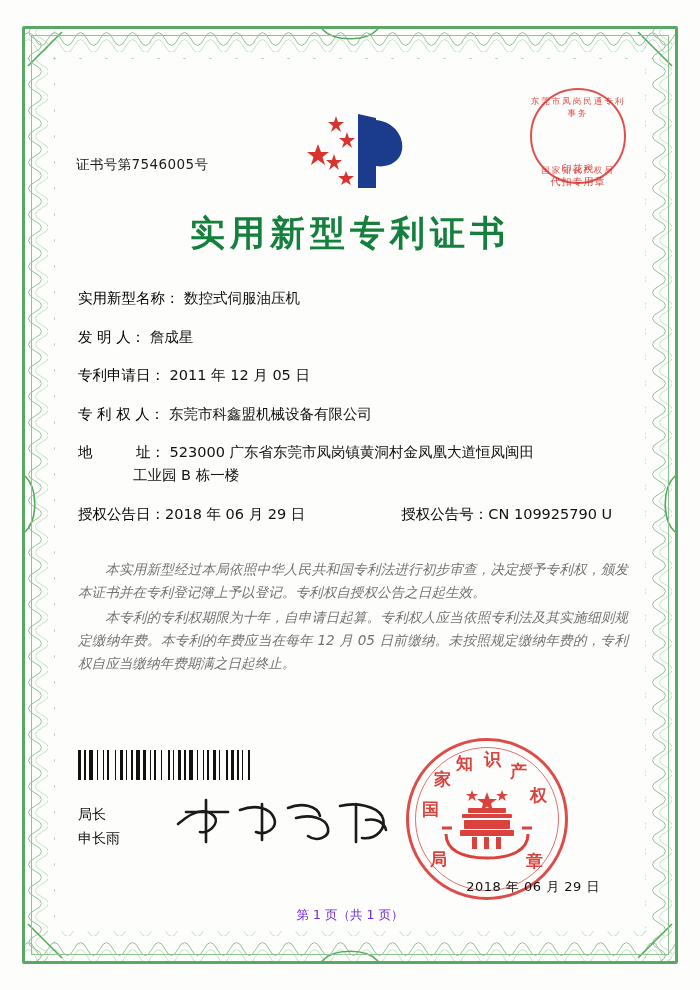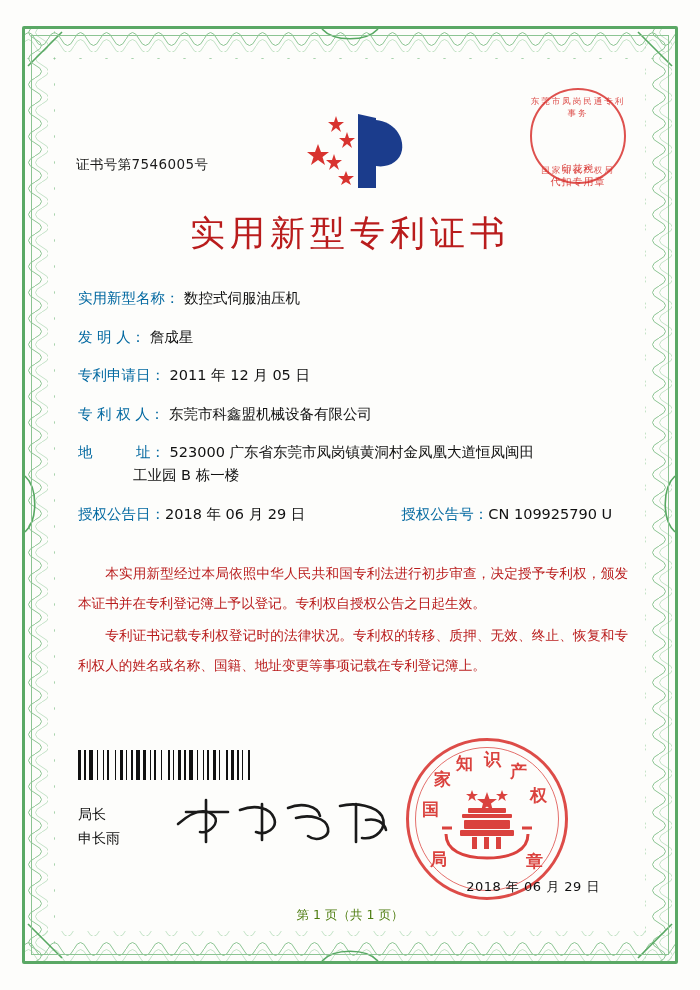--- a/index.html
+++ b/index.html
@@ -122,41 +122,41 @@
   }
 
   .doc-title {
     position: absolute;
     left: 0;
     right: 0;
     top: 150px;
     text-align: center;
     font-family: "DejaVu Serif", "Liberation Serif", serif;
     font-size: 35px;
-    font-weight: normal;
+    font-weight: bold;
     letter-spacing: 5px;
-    color: #b91c1c;
+    color: #15803d;
   }
 
   .fields {
     position: absolute;
     left: 18px;
     right: 10px;
     top: 228px;
     font-size: 14.5px;
     color: #111;
   }
   .field-row {
     margin-bottom: 18.5px;
     line-height: 20px;
     white-space: nowrap;
   }
   .f-label {
     display: inline-block;
-    color: #0369a1;
+    color: #000000;
   }
   .f-value {
     display: inline-block;
     color: #111;
   }
   .field-row.addr {
     white-space: normal;
   }
   .addr-second {
     display: block;
@@ -170,23 +170,24 @@
   .two-col .col2 {
     margin-left: 96px;
   }
 
   .paragraphs {
     position: absolute;
     left: 18px;
     right: 12px;
     top: 498px;
     font-size: 13.6px;
-    line-height: 30px;
-    color: #b91c1c;
+    line-height: 23px;
+    color: #737373;
     text-align: justify;
+    font-style: italic;
   }
   .paragraphs p {
     margin: 0 0 2px 0;
     text-indent: 2em;
   }
 
   
   .barcode {
     position: absolute;
     left: 18px;
@@ -250,21 +251,21 @@
     letter-spacing: 0.5px;
   }
 
   .page-footer {
     position: absolute;
     left: 0;
     right: 0;
     bottom: 6px;
     text-align: center;
     font-size: 12.5px;
-    color: #4d7c0f;
+    color: #6d28d9;
   }
 
   .seal-char {
     position: absolute;
     color: #d8332f;
     font-family: "DejaVu Serif", "Liberation Serif", serif;
     font-weight: bold;
     font-size: 17px;
     opacity: .92;
   }
@@ -369,21 +370,21 @@
         </span>
         <span class="col2">
           <span class="f-label">授权公告号：</span><span class="f-value">CN 109925790 U</span>
         </span>
       </div>
 
     </div>
 
     <div class="paragraphs">
       <p>本实用新型经过本局依照中华人民共和国专利法进行初步审查，决定授予专利权，颁发本证书并在专利登记簿上予以登记。专利权自授权公告之日起生效。</p>
-      <p>专利证书记载专利权登记时的法律状况。专利权的转移、质押、无效、终止、恢复和专利权人的姓名或名称、国籍、地址变更等事项记载在专利登记簿上。</p>
+      <p>本专利的专利权期限为十年，自申请日起算。专利权人应当依照专利法及其实施细则规定缴纳年费。本专利的年费应当在每年 12 月 05 日前缴纳。未按照规定缴纳年费的，专利权自应当缴纳年费期满之日起终止。</p>
     </div>
 
     <div class="barcode">
         <i style="width: 3px; background: rgb(17, 17, 17);"></i>
         <i style="width: 1px; background: transparent;"></i>
         <i style="width: 2px; background: rgb(17, 17, 17);"></i>
         <i style="width: 1px; background: transparent;"></i>
         <i style="width: 4px; background: rgb(17, 17, 17);"></i>
         <i style="width: 2px; background: transparent;"></i>
         <i style="width: 1px; background: rgb(17, 17, 17);"></i>

